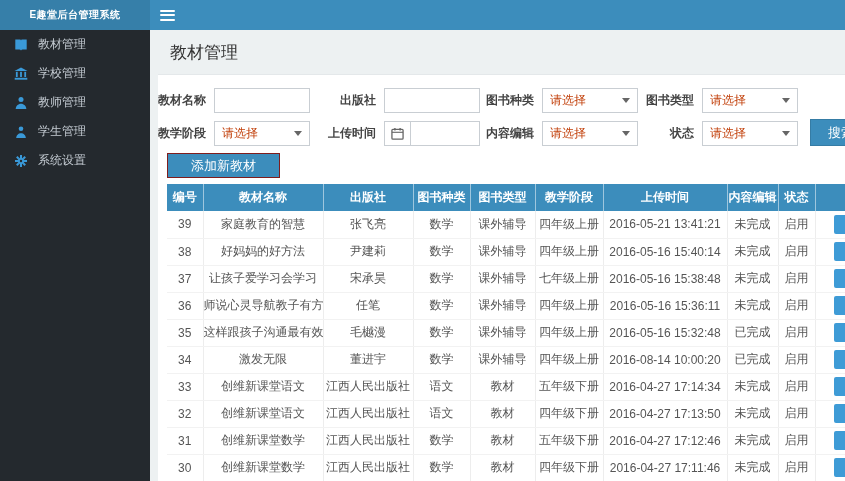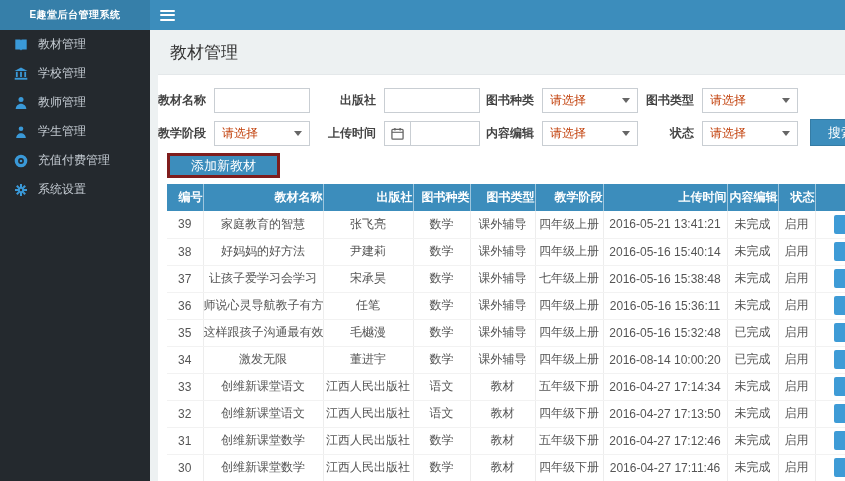--- a/index.html
+++ b/index.html
@@ -42,27 +42,27 @@
   .dategroup { display:flex; }
   .date-addon { width:26px; height:25px; border:1px solid #c9ced3; border-right:none; background:#fff;
                 display:flex; align-items:center; justify-content:center; cursor:pointer; }
   .date-input { width:70px; height:25px; border:1px solid #c9ced3; background:#fff; font-size:12px;
                 color:#555; padding:0 5px; outline:none; }
   .search-btn { position:absolute; left:652px; top:44px; width:62px; height:27px; background:#3c8dbc;
                 color:#fff; border:1px solid #357ca5; font-size:13px; cursor:pointer;
                 font-family:inherit; }
 
   .add-btn { margin-left:9px; width:113px; height:25px; background:#3c8dbc; color:#fff;
-             border:3px solid #7f1d1d; font-size:13px; cursor:pointer; font-family:inherit; }
+             border:1px solid #7f1d1d; font-size:13px; cursor:pointer; font-family:inherit; }
 
   
   .table-wrap { margin:6px 0 0 9px; }
   table { border-collapse:collapse; table-layout:fixed; width:718px; }
   th { background:#3c8dbc; color:#fff; font-size:12px; font-weight:bold; height:27px;
-       border-right:1px solid rgba(255,255,255,.5); text-align:right; }
+       border-right:1px solid rgba(255,255,255,.5); text-align:center; }
   th:last-child { border-right:none; }
   td { height:27px; text-align:center; font-size:12px; color:#555; background:#fff;
        border-bottom:1px solid #f2f2f2; border-right:1px solid #ededed; padding:0;
        white-space:nowrap; overflow:hidden; }
   td:last-child { border-right:none; }
   .row-action { display:block; margin-left:18px; width:48px; height:19px; background:#3e9bd6;
                 border:none; border-radius:2px; cursor:pointer; }
 </style>
 </head>
 <body>
@@ -118,31 +118,20 @@
   <div class="side-item">
     <span class="sicon">
       <svg viewBox="0 0 14 14">
           <g fill="#3a99d8">
             <circle cx="7" cy="3.8" r="2.3"></circle>
             <path d="M2.2 13c0-2.7 2.2-4.8 4.8-4.8s4.8 2.1 4.8 4.8z"></path>
           </g>
         </svg>
     </span>
     <span>学生管理</span>
-  </div>
-  <div class="side-item">
-    <span class="sicon">
-      <svg viewBox="0 0 14 14">
-          <g fill="#3a99d8">
-            <path d="M7 .7a6.3 6.3 0 1 0 0 12.6A6.3 6.3 0 0 0 7 .7zm0 3.4a2.9 2.9 0 1 1 0 5.8 2.9 2.9 0 0 1 0-5.8z"></path>
-            <circle cx="7" cy="7" r="1.3"></circle>
-          </g>
-        </svg>
-    </span>
-    <span>充值付费管理</span>
   </div>
   <div class="side-item">
     <span class="sicon">
       <svg viewBox="0 0 14 14">
           <g stroke="#3a99d8" stroke-width="2">
             <line x1="7" y1="1" x2="7" y2="4"></line>
             <line x1="7" y1="10" x2="7" y2="13"></line>
             <line x1="1" y1="7" x2="4" y2="7"></line>
             <line x1="10" y1="7" x2="13" y2="7"></line>
             <line x1="2.8" y1="2.8" x2="4.8" y2="4.8"></line>

